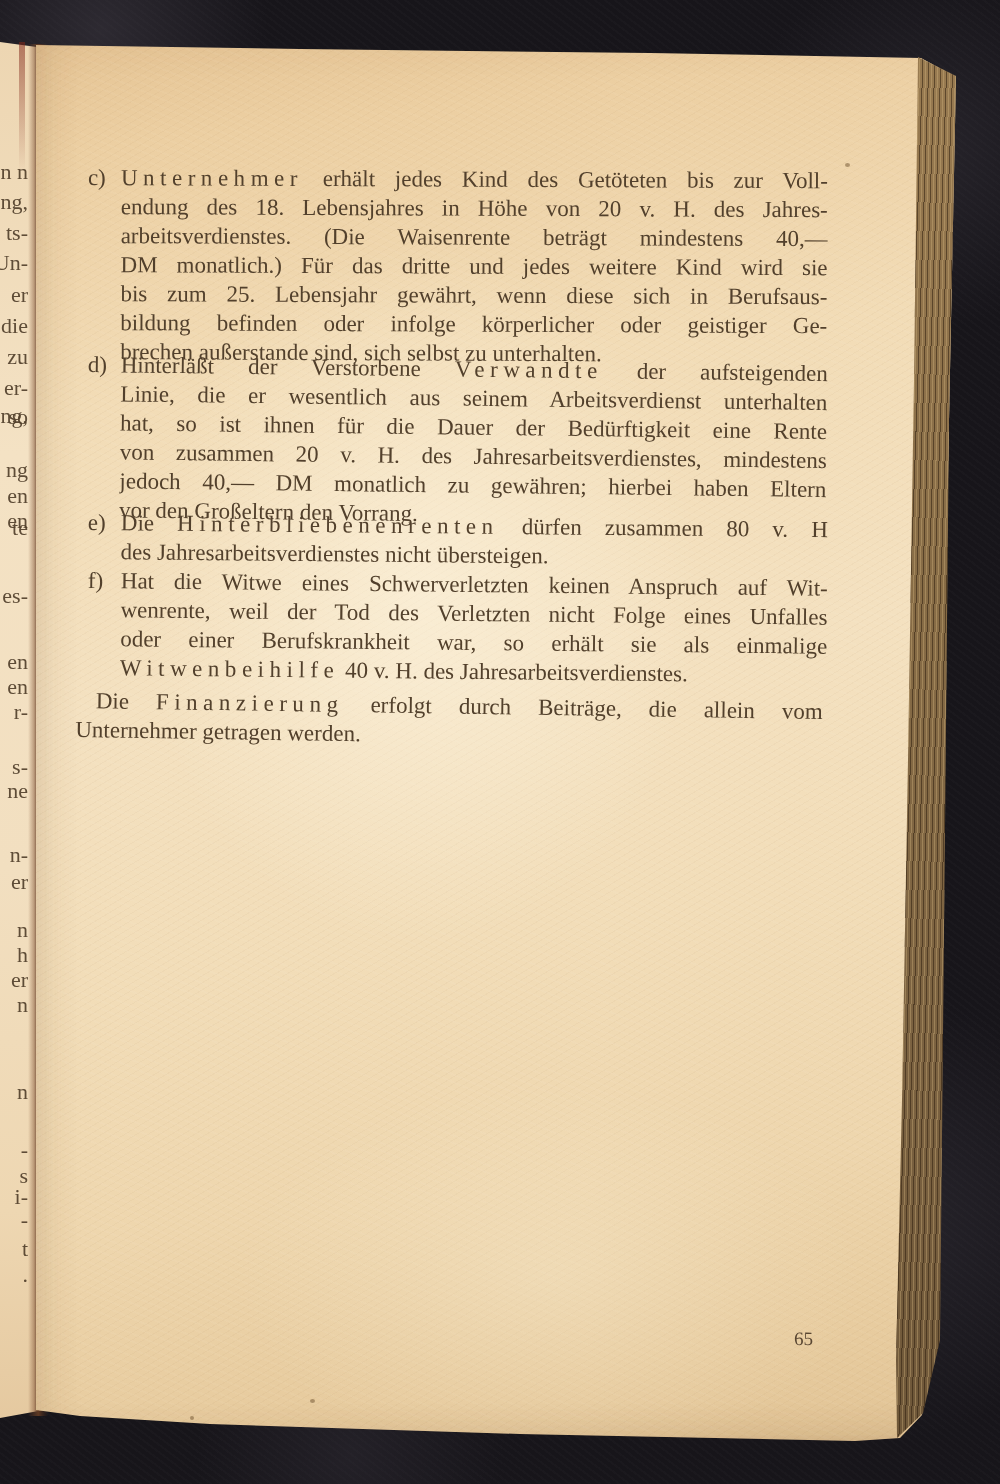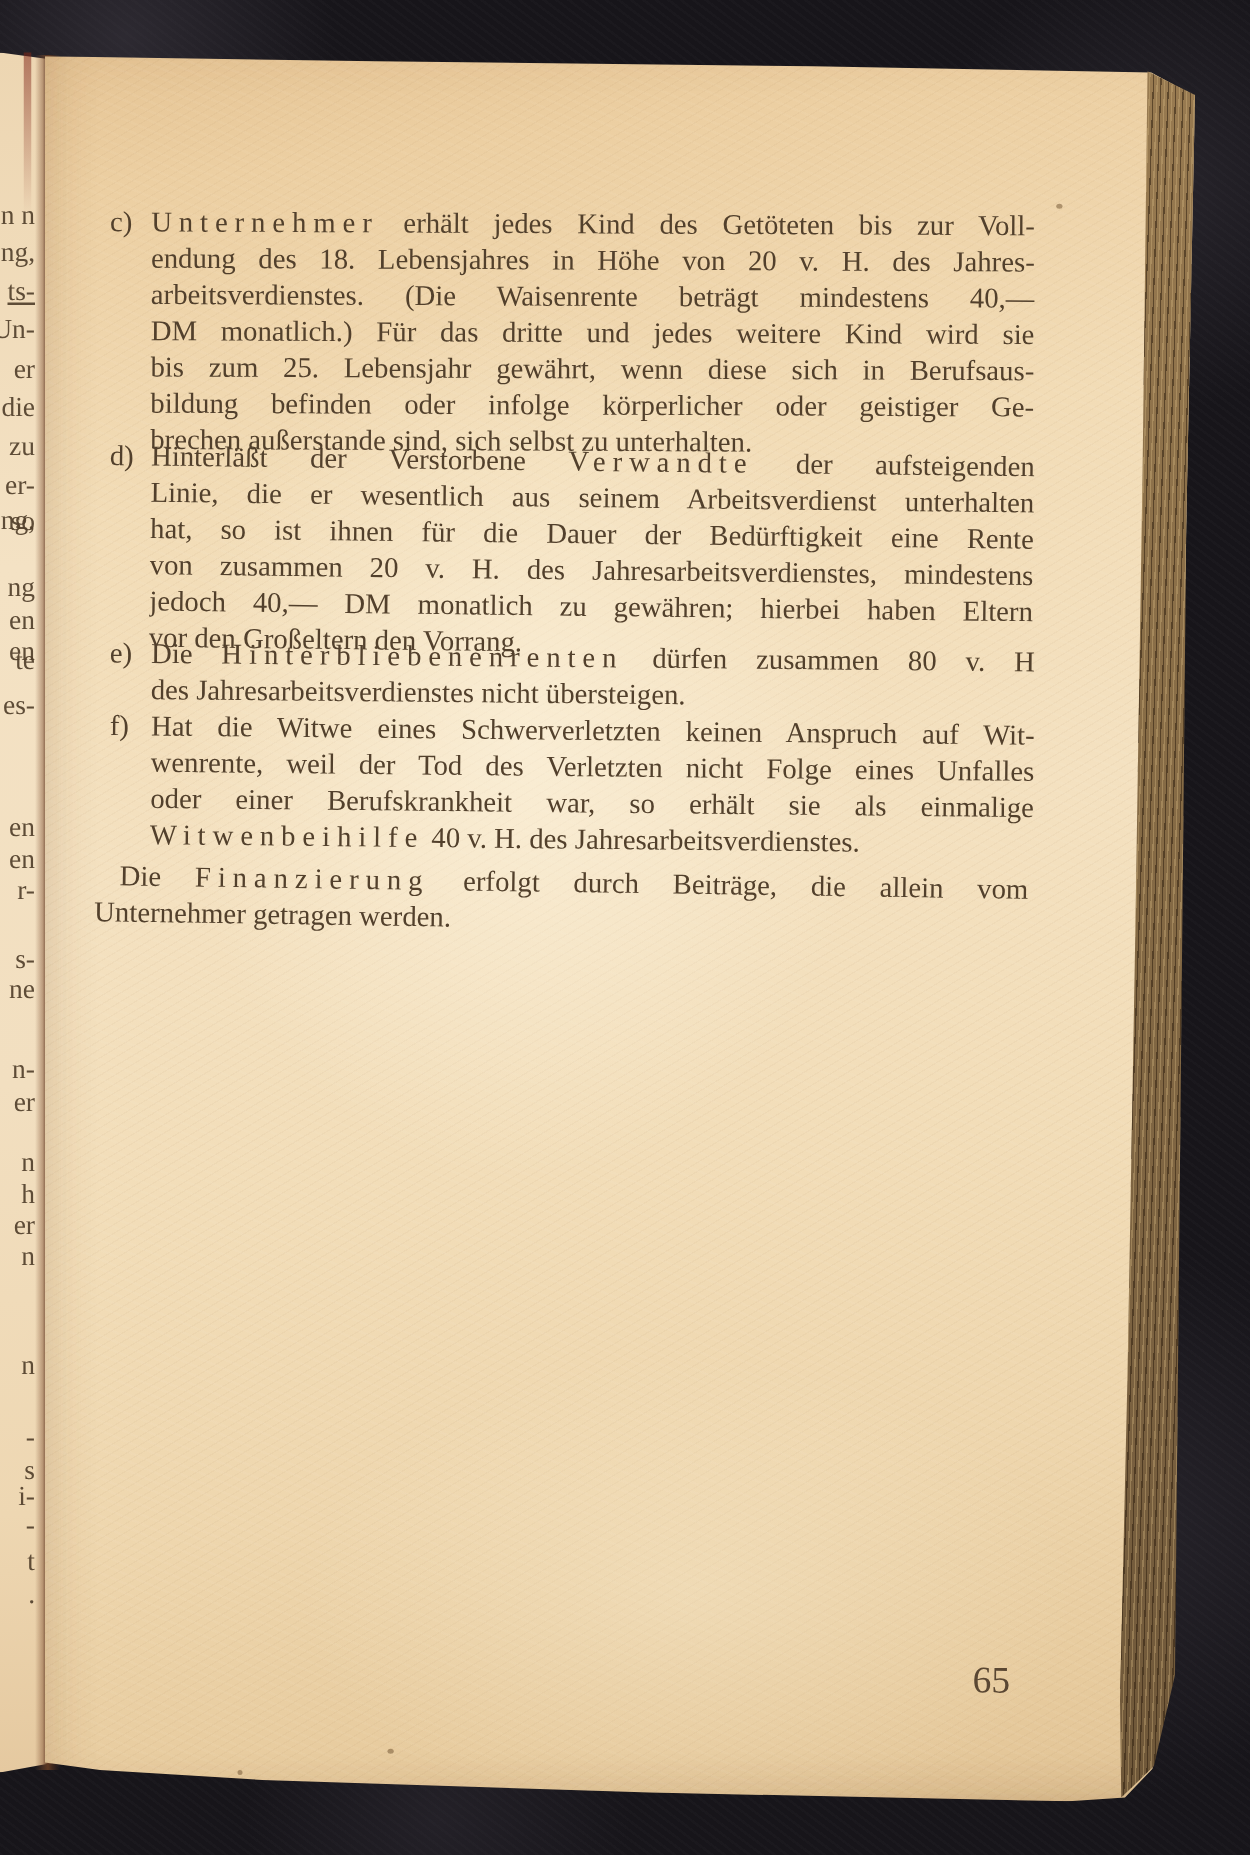--- a/index.html
+++ b/index.html
@@ -75,51 +75,51 @@
   .pbody{margin-left:33px;}
   .para-fin .pbody{margin-left:0;}
   .para-fin .line:first-child{text-indent:20px;}
   .line{
     text-align:justify;text-align-last:justify;text-justify:inter-word;
     height:29px;overflow:hidden;
   }
   .line.last{text-align-last:left;}
   .sp{letter-spacing:.24em;}
   .pagenum{
-    position:absolute;left:778px;top:1328px;font-size:30px;
+    position:absolute;left:794px;top:1328px;font-size:19px;
     color:var(--page-number-ink,#5a4733);transform:rotate(.6deg);
   }
   .speck{position:absolute;border-radius:50%;background:rgba(96,66,34,.45);}
   .speck.s1{left:845px;top:163px;width:5px;height:4px;}
   .speck.s2{left:310px;top:1399px;width:5px;height:4px;}
   .speck.s3{left:190px;top:1416px;width:4px;height:4px;}
 </style>
 </head>
 <body>
 
 <div class="stage">
   <div class="left-page"></div>
   <div class="gutter"></div>
   <div class="gutter-top"></div>
   <div class="fragments" id="fragments">
       <div class="frag" style="top: 160px;">n n</div>
       <div class="frag" style="top: 190px;">ng,</div>
-      <div class="frag" style="top: 221px; text-decoration: underline;">ts-</div>
+      <div class="frag" style="top: 221px;">ts-</div>
       <div class="frag" style="top: 251px;">Un-</div>
       <div class="frag" style="top: 283px;">er</div>
       <div class="frag" style="top: 314px;">die</div>
       <div class="frag" style="top: 345px;">zu</div>
       <div class="frag" style="top: 376px;">er-</div>
       <div class="frag" style="top: 404px;">ng,</div>
       <div class="frag" style="top: 405px;">so</div>
       <div class="frag" style="top: 458px;">ng</div>
       <div class="frag" style="top: 484px;">en</div>
       <div class="frag" style="top: 509px;">en</div>
       <div class="frag" style="top: 516px;">te</div>
-      <div class="frag" style="top: 552px;">es-</div>
+      <div class="frag" style="top: 584px;">es-</div>
       <div class="frag" style="top: 650px;">en</div>
       <div class="frag" style="top: 675px;">en</div>
       <div class="frag" style="top: 700px;">r-</div>
       <div class="frag" style="top: 755px;">s-</div>
       <div class="frag" style="top: 779px;">ne</div>
       <div class="frag" style="top: 843px;">n-</div>
       <div class="frag" style="top: 870px;">er</div>
       <div class="frag" style="top: 918px;">n</div>
       <div class="frag" style="top: 943px;">h</div>
       <div class="frag" style="top: 968px;">er</div>

